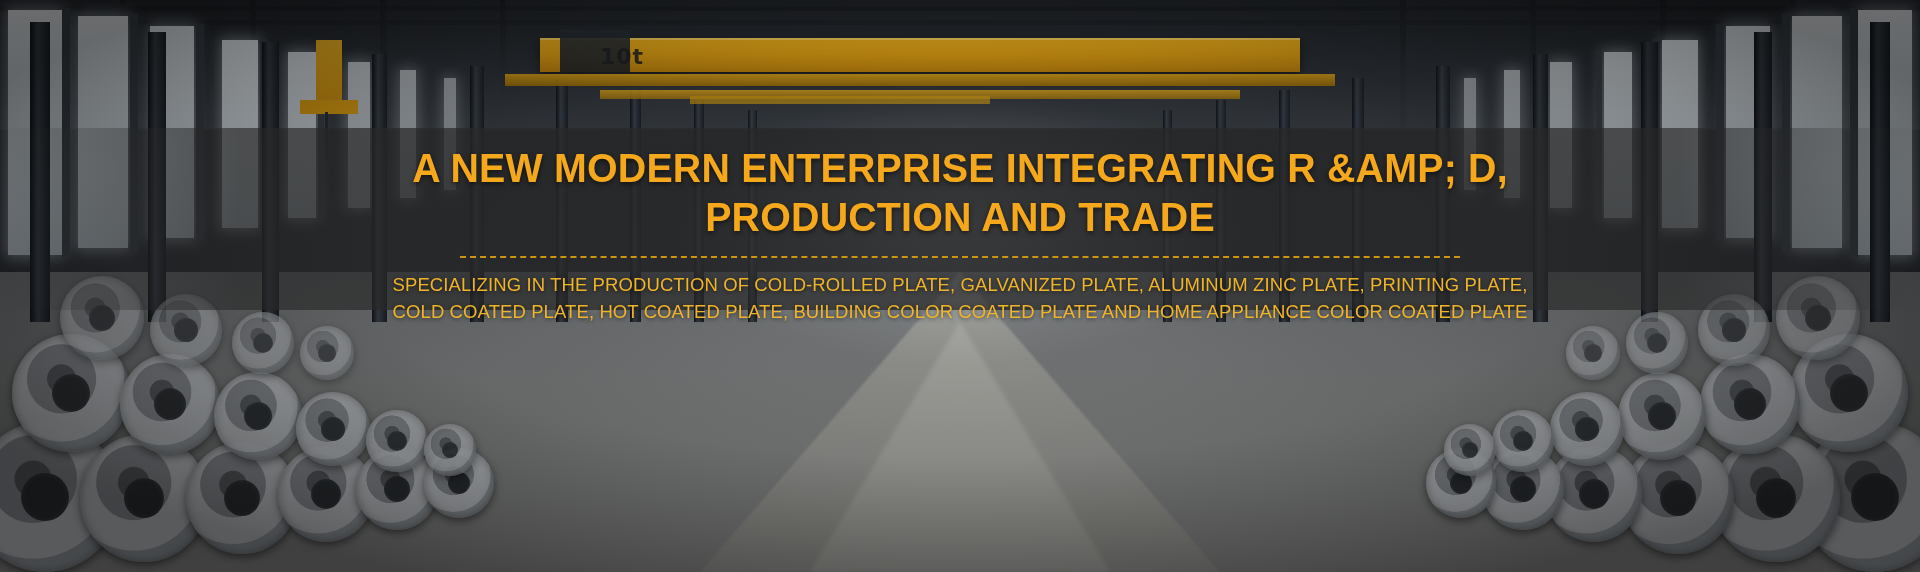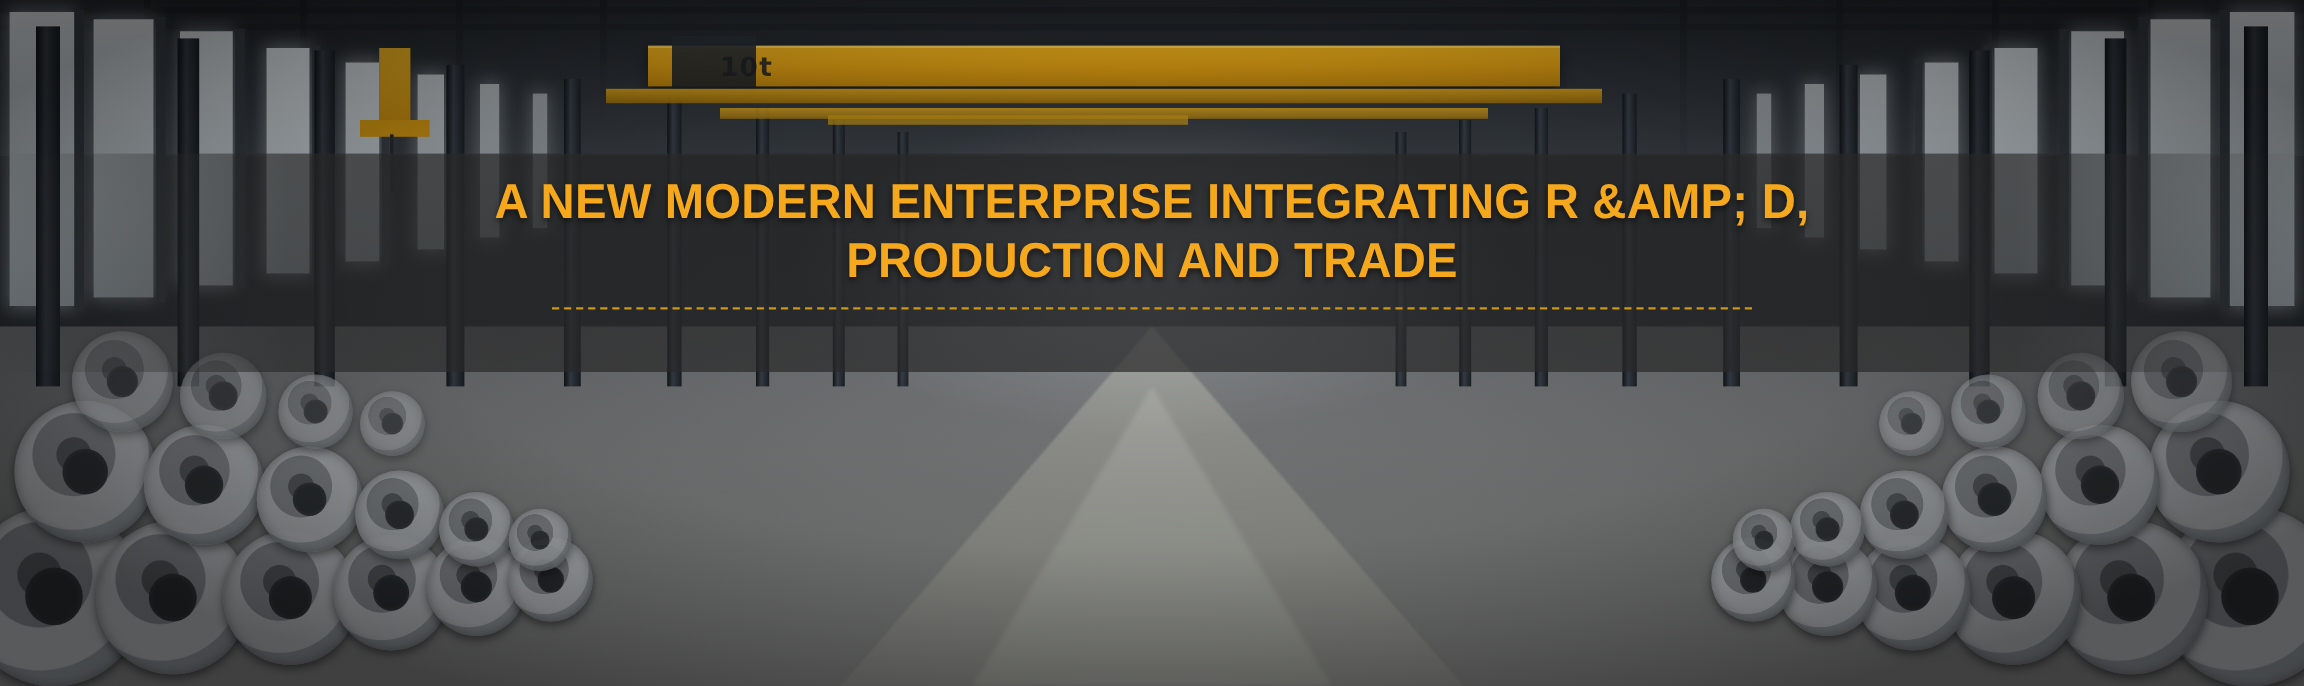--- a/index.html
+++ b/index.html
@@ -318,15 +318,19 @@
   <div class="overlay"></div>
 
   <div class="content">
     <div class="headline">
       <span>A NEW MODERN ENTERPRISE INTEGRATING R &amp;AMP;</span>
       <span>D, PRODUCTION AND TRADE</span>
     </div>
 
     <div class="divider"></div>
 
+    <div class="sub">
+      <span class="ln">SPECIALIZING IN THE PRODUCTION OF COLD-ROLLED PLATE, GALVANIZED PLATE, ALUMINUM ZINC PLATE, PRINTING PLATE,</span>
+      <span class="ln">COLD COATED PLATE, HOT COATED PLATE, BUILDING COLOR COATED PLATE AND HOME APPLIANCE COLOR COATED PLATE</span>
+    </div>
   </div>
 
 </div>
 
 </body></html>

